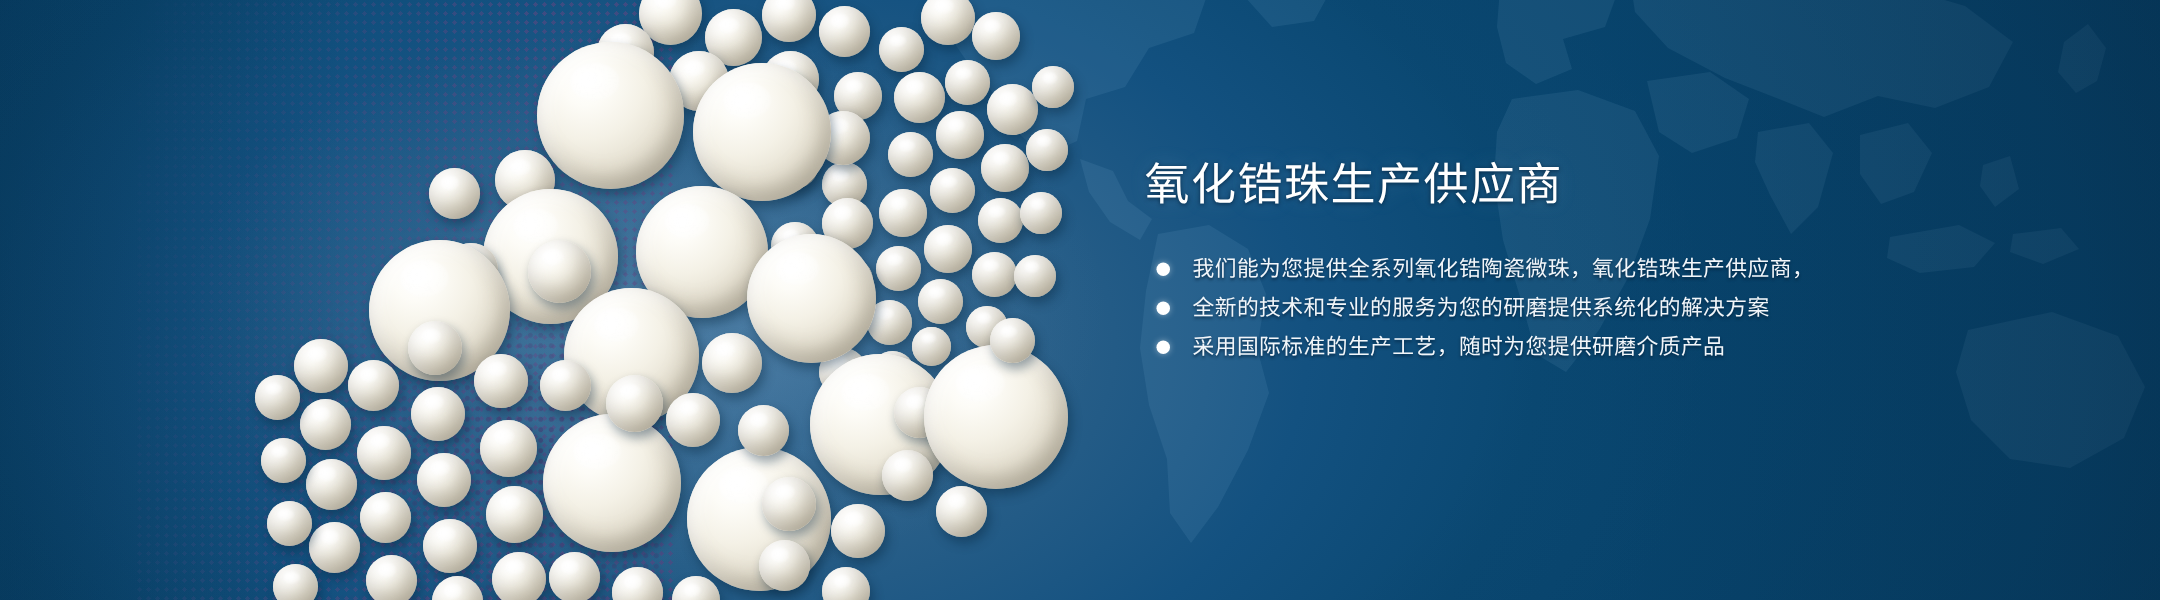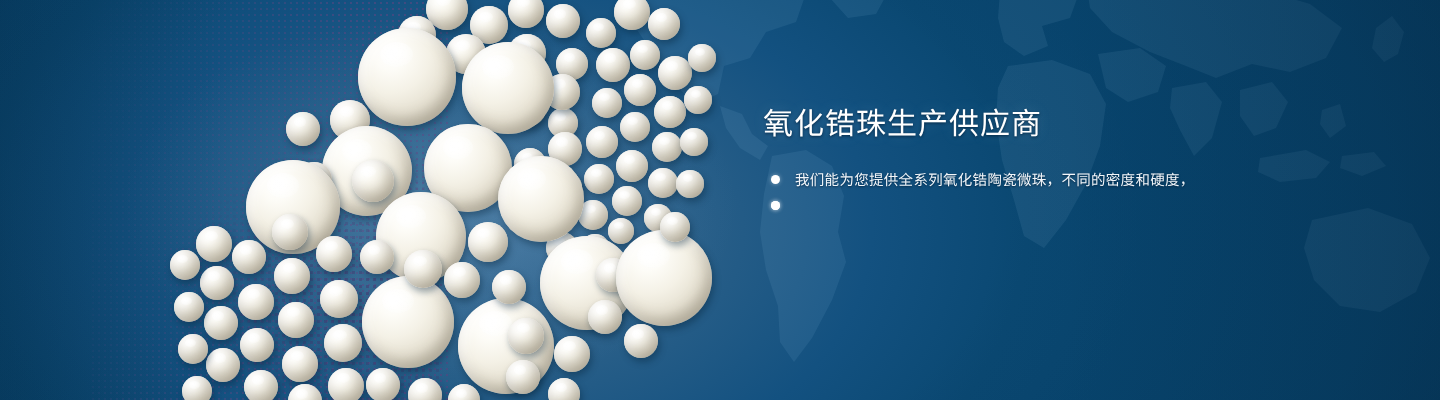--- a/index.html
+++ b/index.html
@@ -285,27 +285,29 @@
   </div>
 
   <div class="copy">
 
     <h1 class="headline">氧化锆珠生产供应商</h1>
 
     <ul class="bullets">
 
       <li class="bullet">
         <span class="dot"></span>
-        <span>我们能为您提供全系列氧化锆陶瓷微珠，不同的密度和硬度，</span>
+        <span>我们能为您提供全系列氧化锆陶瓷微珠，氧化锆珠生产供应商，</span>
       </li>
 
       <li class="bullet">
         <span class="dot"></span>
+        <span>全新的技术和专业的服务为您的研磨提供系统化的解决方案</span>
       </li>
 
       <li class="bullet">
         <span class="dot"></span>
+        <span>采用国际标准的生产工艺，随时为您提供研磨介质产品</span>
       </li>
 
     </ul>
   </div>
 
 </div>
 
 </body></html>

